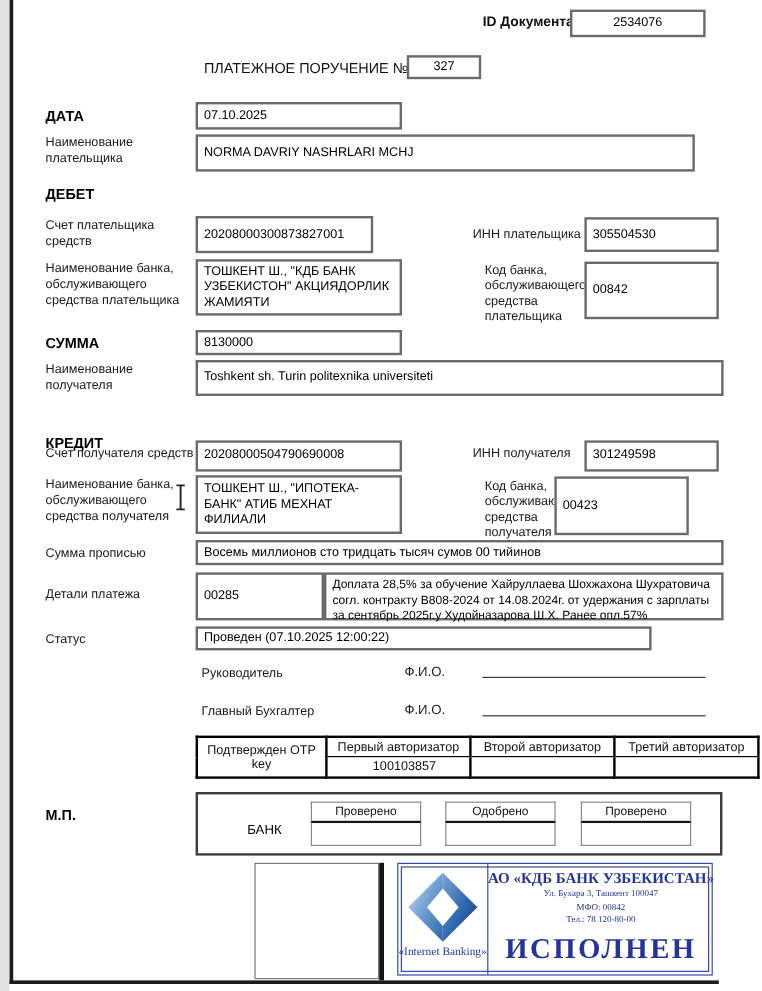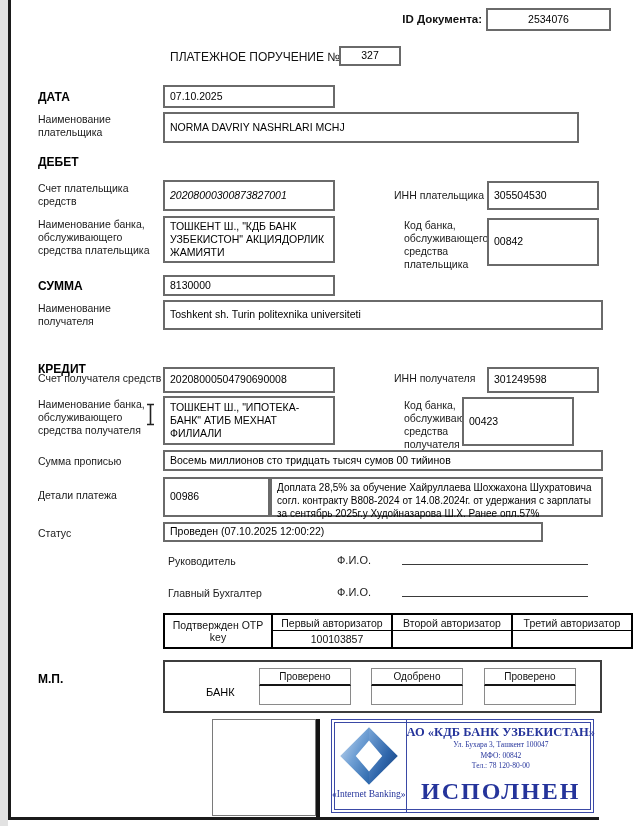--- a/index.html
+++ b/index.html
@@ -12,32 +12,32 @@
   .edge-bottom-line{left:8px;top:817px;width:591px;height:3px;background:#1b1b1b;}
   
   .label{font-size:10.5px;line-height:1.25;color:#1a1a1a;}
   .heading{font-size:12px;font-weight:bold;color:#000;}
   .box{border:2px solid #6a6a6a;background:#fff;font-size:10.5px;color:#000;
        display:flex;align-items:center;padding:0 5px;box-sizing:border-box;line-height:1.25;}
   .box.center{justify-content:center;}
   .box.topalign{align-items:flex-start;padding-top:2px;}
   
   #doc-id-label{left:386px;top:13px;width:96px;text-align:right;font-size:11.5px;font-weight:bold;}
-  #doc-id-box{left:486px;top:8px;width:125px;height:23px;}
+  #doc-id-box{left:475px;top:8px;width:113px;height:23px;}
   #title{left:170px;top:50px;font-size:12px;font-weight:normal;}
   #doc-num-box{left:339px;top:46px;width:62px;height:20px;}
   
   #date-label{left:38px;top:90px;}
   #date-box{left:163px;top:85px;width:172px;height:23px;}
   #payer-label{left:38px;top:113px;width:110px;}
   #payer-box{left:163px;top:112px;width:416px;height:31px;}
   
   #debit-heading{left:38px;top:155px;}
   #payer-acc-label{left:38px;top:182px;width:115px;}
-  #payer-acc-box{left:163px;top:180px;width:172px;height:31px;font-style:italic;}
+  #payer-acc-box{left:163px;top:180px;width:148px;height:31px;}
   #payer-inn-label{left:394px;top:189px;white-space:nowrap;}
   #payer-inn-box{left:487px;top:181px;width:112px;height:29px;}
   #payer-bank-label{left:38px;top:218px;width:130px;}
   #payer-bank-box{left:163px;top:216px;width:172px;height:47px;}
   #payer-bankcode-label{left:404px;top:219px;width:92px;}
   #payer-bankcode-box{left:487px;top:218px;width:112px;height:48px;}
   #summa-heading{left:38px;top:279px;}
   #summa-box{left:163px;top:275px;width:172px;height:21px;}
   #benef-name-label{left:38px;top:302px;width:110px;}
   #benef-name-box{left:163px;top:300px;width:440px;height:30px;}
@@ -171,21 +171,21 @@
         <path d="M2 1.5 H9 M5.5 1.5 V21.5 M2 21.5 H9" stroke="#222" stroke-width="1.6" fill="none"></path>
       </svg>
   </div>
 
   <div class="abs label" id="words-label">Сумма прописью</div>
   <div class="abs box" id="words-box">
       <span>Восемь миллионов сто тридцать тысяч сумов 00 тийинов</span>
     </div>
   <div class="abs label" id="details-label">Детали платежа</div>
   <div class="abs box" id="details-code-box">
-      <span>00986</span>
+      <span>00285</span>
     </div>
   <div class="abs box topalign" id="details-text-box">
       <span>Доплата 28,5% за обучение Хайруллаева Шохжахона Шухратовича согл. контракту В808-2024 от 14.08.2024г. от удержания с зарплаты за сентябрь 2025г.у Худойназарова Ш.Х. Ранее опл.57%</span>
     </div>
   <div class="abs label" id="status-label">Статус</div>
   <div class="abs box" id="status-box">
       <span>Проведен (07.10.2025 12:00:22)</span>
     </div>
 
   <div class="abs label" id="director-label">Руководитель</div>

